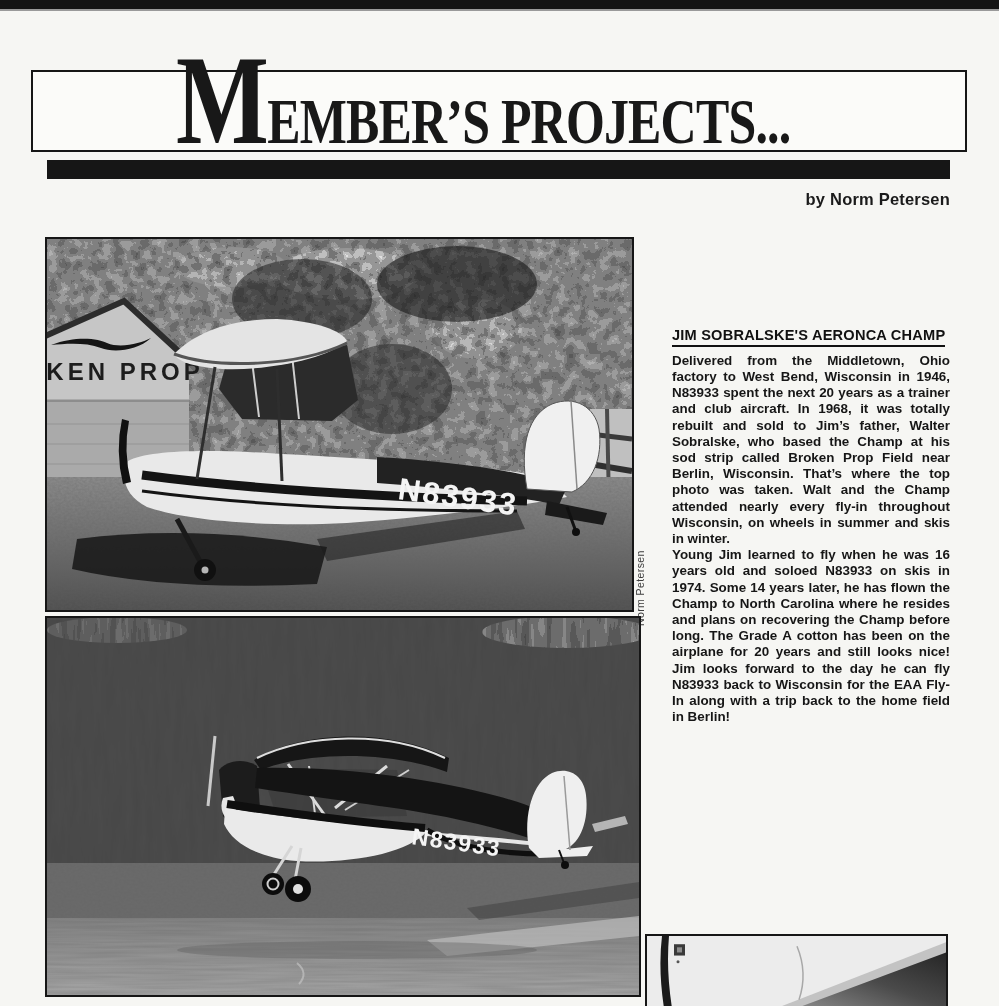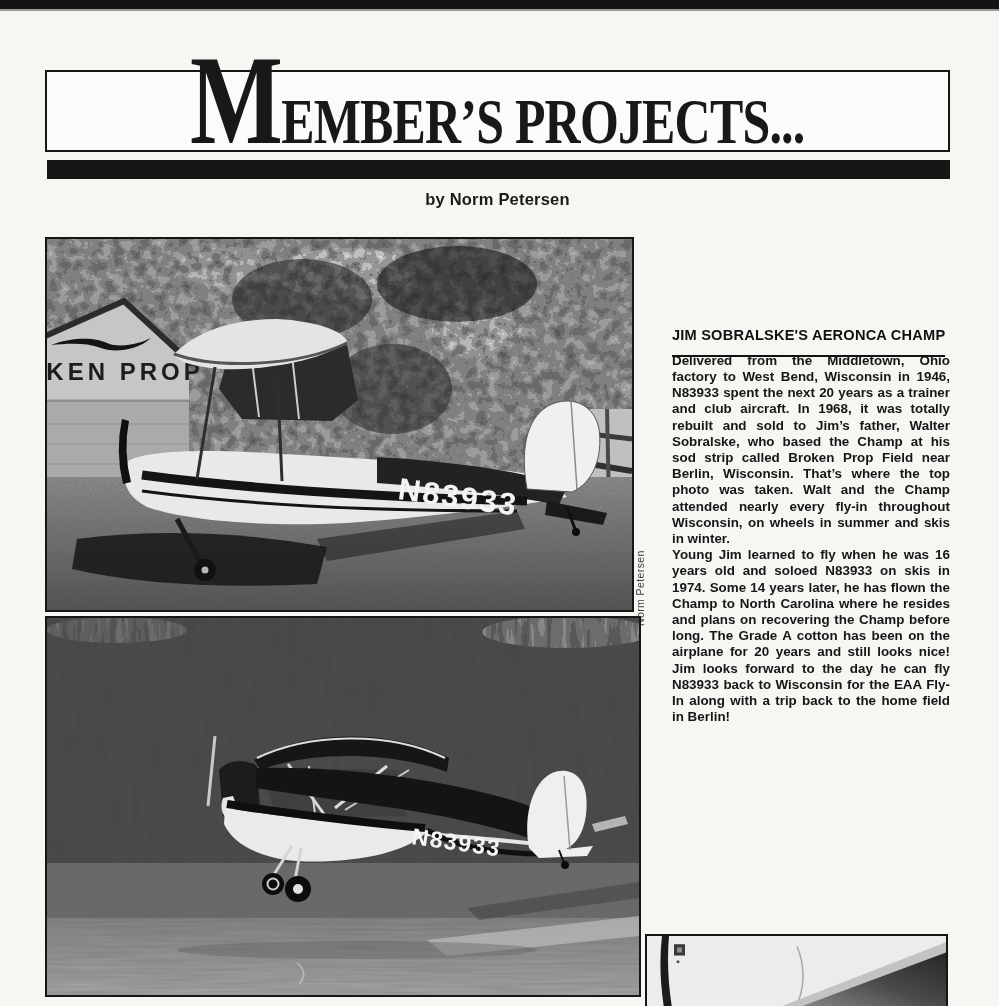--- a/index.html
+++ b/index.html
@@ -2,46 +2,46 @@
 <html><head>
 <meta charset="utf-8">
 <style>
   html,body{margin:0;padding:0;background:#dedede;}
   .page{position:relative;width:999px;height:1006px;background:#f6f6f3;overflow:hidden;
         font-family:"Liberation Sans",sans-serif;color:#141414;}
   .top-rule{position:absolute;left:0;top:0;width:999px;height:9px;background:#141414;}
   .top-rule-shadow{position:absolute;left:0;top:9px;width:999px;height:2px;background:#9a9a9a;}
 
   
-  .masthead-box{position:absolute;left:45px;top:70px;width:901px;height:78px;
-                border:2px solid #161616;background:#fbfbf9;}
+  .masthead-box{position:absolute;left:31px;top:70px;width:901px;height:78px;
+                border:2px solid #161616;background:#fbfbf9;padding-left:31px;}
   .masthead-title{position:absolute;left:143px;top:-34px;white-space:nowrap;
                   font-family:"Liberation Serif",serif;font-weight:bold;color:#181818;
                   transform:scaleX(0.78);transform-origin:0 0;line-height:1;}
   .title-initial{font-size:126px;letter-spacing:-2px;}
   .title-rest{font-size:64px;letter-spacing:-1px;}
   .masthead-bar{position:absolute;left:47px;top:160px;width:903px;height:19px;background:#161616;}
-  .byline{position:absolute;left:45px;top:190px;width:905px;text-align:center;
+  .byline{position:absolute;left:45px;top:190px;width:905px;text-align:right;
           font-size:16.5px;font-weight:bold;color:#1b1b1b;letter-spacing:.2px;}
 
   
   .photo{position:absolute;margin:0;border:2px solid #161616;background:#cfcfcf;overflow:hidden;}
   .photo svg{display:block;width:100%;height:100%;}
   .photo-top{left:45px;top:237px;width:585px;height:371px;}
   .photo-bottom{left:45px;top:616px;width:592px;height:377px;}
   .photo-partial{left:645px;top:934px;width:299px;height:72px;border-bottom:none;}
 
   .photo-credit{position:absolute;left:634px;top:514px;height:112px;width:16px;
                 writing-mode:vertical-rl;transform:rotate(180deg);
                 font-size:10.5px;color:#3d3d3d;letter-spacing:.4px;white-space:nowrap;}
 
   
   .article{position:absolute;left:672px;top:327px;width:278px;}
   .article h2{margin:0 0 9px 0;font-size:14.6px;line-height:1.15;letter-spacing:.2px;color:#111;}
-  .heading-underline{border-bottom:2px solid #111;padding-bottom:12px;}
+  .heading-underline{border-bottom:2px solid #111;padding-bottom:2px;}
   .article p{margin:0;font-size:13.4px;line-height:16.2px;font-weight:bold;
              text-align:justify;color:#161616;}
   svg text{font-family:"Liberation Sans",sans-serif;}
 </style>
 </head>
 <body>
 
 <svg width="0" height="0" style="position:absolute" aria-hidden="true">
   <defs>
     <filter id="leavesTex" x="0%" y="0%" width="100%" height="100%">

